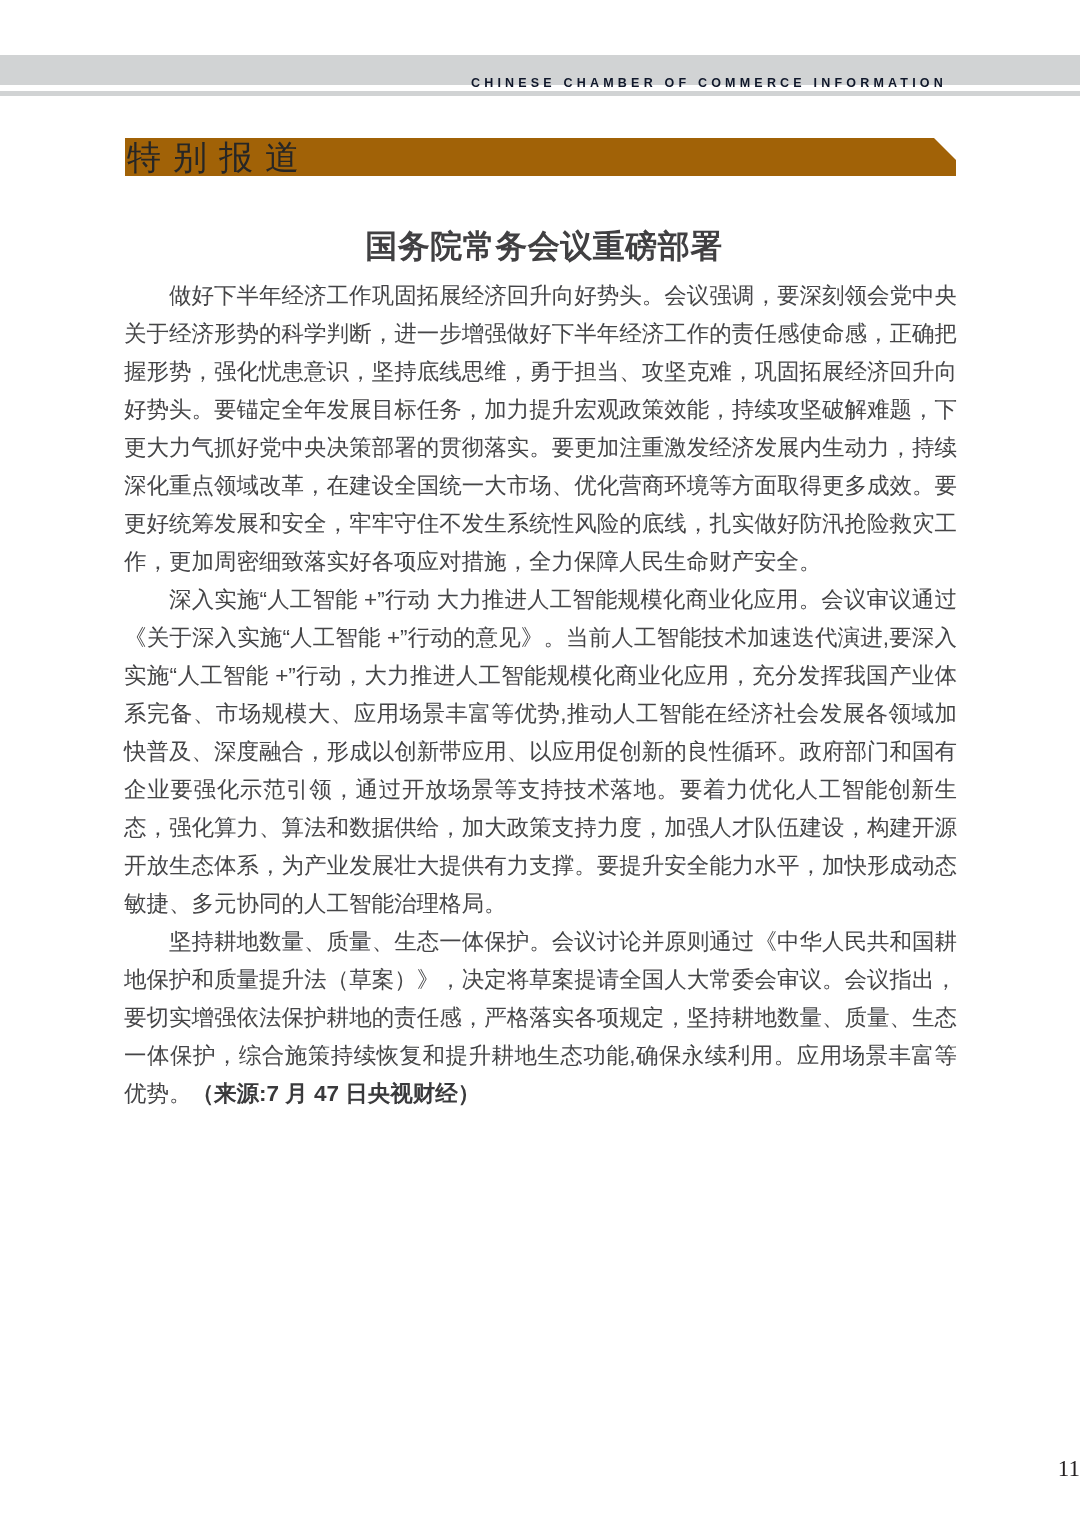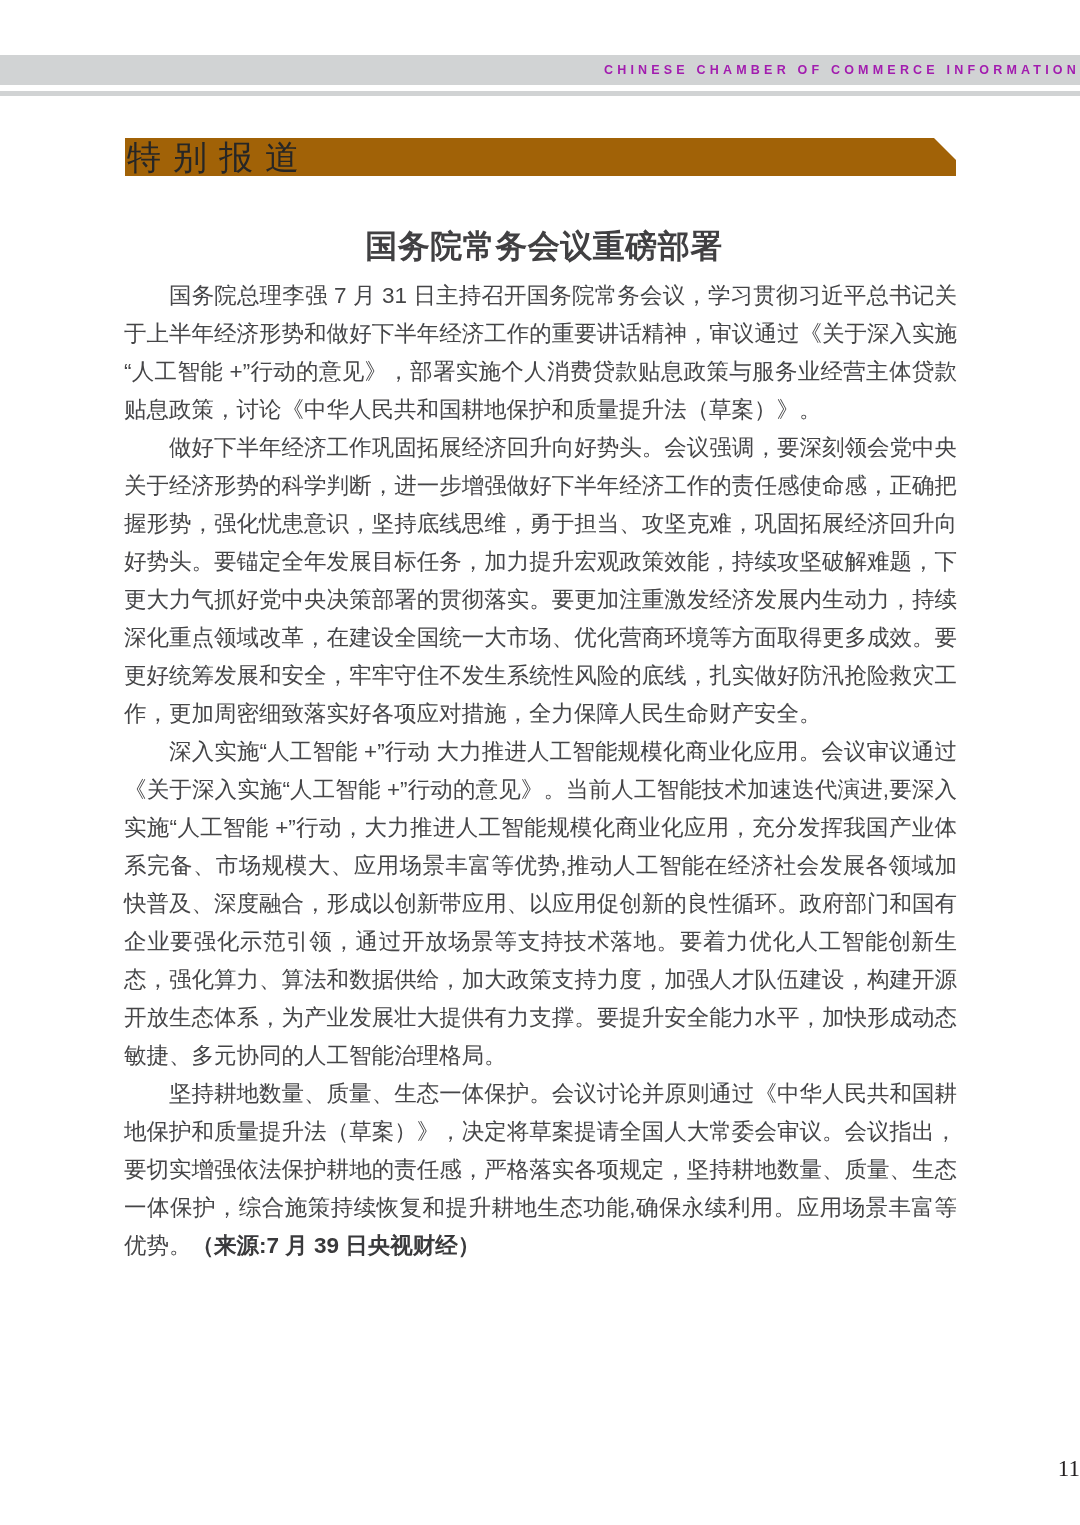--- a/index.html
+++ b/index.html
@@ -21,24 +21,26 @@
     top: 55px;
     width: 1080px;
     height: 30px;
     background: #d1d3d4;
   }
   .masthead {
     display: block;
     height: 30px;
     line-height: 31px;
     text-align: right;
+    padding-right: 133px;
     font-size: 12.5px;
     font-weight: bold;
     letter-spacing: 4.2px;
-    color: #a21caf;
+    color: #0f172a;
+    margin-top: 13px;
   }
   .top-rule {
     position: absolute;
     left: 0;
     top: 91px;
     width: 1080px;
     height: 5px;
     background: #d1d3d4;
   }
   .section-banner {
@@ -112,21 +114,20 @@
 
   <div class="top-rule"></div>
 
   <div class="section-banner">
     <span class="section-label">特别报道</span>
   </div>
 
   <h1 class="article-title">国务院常务会议重磅部署</h1>
 
   <div class="article-body">
-    <p>国务院总理李强 7 月 31 日主持召开国务院常务会议，学习贯彻习近平总书记关于上半年经济形势和做好下半年经济工作的重要讲话精神，审议通过《关于深入实施“人工智能 +”行动的意见》，部署实施个人消费贷款贴息政策与服务业经营主体贷款贴息政策，讨论《中华人民共和国耕地保护和质量提升法（草案）》。</p>
     <p>做好下半年经济工作巩固拓展经济回升向好势头。会议强调，要深刻领会党中央关于经济形势的科学判断，进一步增强做好下半年经济工作的责任感使命感，正确把握形势，强化忧患意识，坚持底线思维，勇于担当、攻坚克难，巩固拓展经济回升向好势头。要锚定全年发展目标任务，加力提升宏观政策效能，持续攻坚破解难题，下更大力气抓好党中央决策部署的贯彻落实。要更加注重激发经济发展内生动力，持续深化重点领域改革，在建设全国统一大市场、优化营商环境等方面取得更多成效。要更好统筹发展和安全，牢牢守住不发生系统性风险的底线，扎实做好防汛抢险救灾工作，更加周密细致落实好各项应对措施，全力保障人民生命财产安全。</p>
     <p>深入实施“人工智能 +”行动 大力推进人工智能规模化商业化应用。会议审议通过《关于深入实施“人工智能 +”行动的意见》。当前人工智能技术加速迭代演进,要深入实施“人工智能 +”行动，大力推进人工智能规模化商业化应用，充分发挥我国产业体系完备、市场规模大、应用场景丰富等优势,推动人工智能在经济社会发展各领域加快普及、深度融合，形成以创新带应用、以应用促创新的良性循环。政府部门和国有企业要强化示范引领，通过开放场景等支持技术落地。要着力优化人工智能创新生态，强化算力、算法和数据供给，加大政策支持力度，加强人才队伍建设，构建开源开放生态体系，为产业发展壮大提供有力支撑。要提升安全能力水平，加快形成动态敏捷、多元协同的人工智能治理格局。</p>
-    <p><span>坚持耕地数量、质量、生态一体保护。会议讨论并原则通过《中华人民共和国耕地保护和质量提升法（草案）》，决定将草案提请全国人大常委会审议。会议指出，要切实增强依法保护耕地的责任感，严格落实各项规定，坚持耕地数量、质量、生态一体保护，综合施策持续恢复和提升耕地生态功能,确保永续利用。应用场景丰富等优势。</span><span class="source">（来源:7 月 39 日央视财经）</span></p>
+    <p><span>坚持耕地数量、质量、生态一体保护。会议讨论并原则通过《中华人民共和国耕地保护和质量提升法（草案）》，决定将草案提请全国人大常委会审议。会议指出，要切实增强依法保护耕地的责任感，严格落实各项规定，坚持耕地数量、质量、生态一体保护，综合施策持续恢复和提升耕地生态功能,确保永续利用。应用场景丰富等优势。</span><span class="source">（来源:7 月 47 日央视财经）</span></p>
   </div>
 
   <div class="page-number">11</div>
 
 </div>
 
 </body></html>

